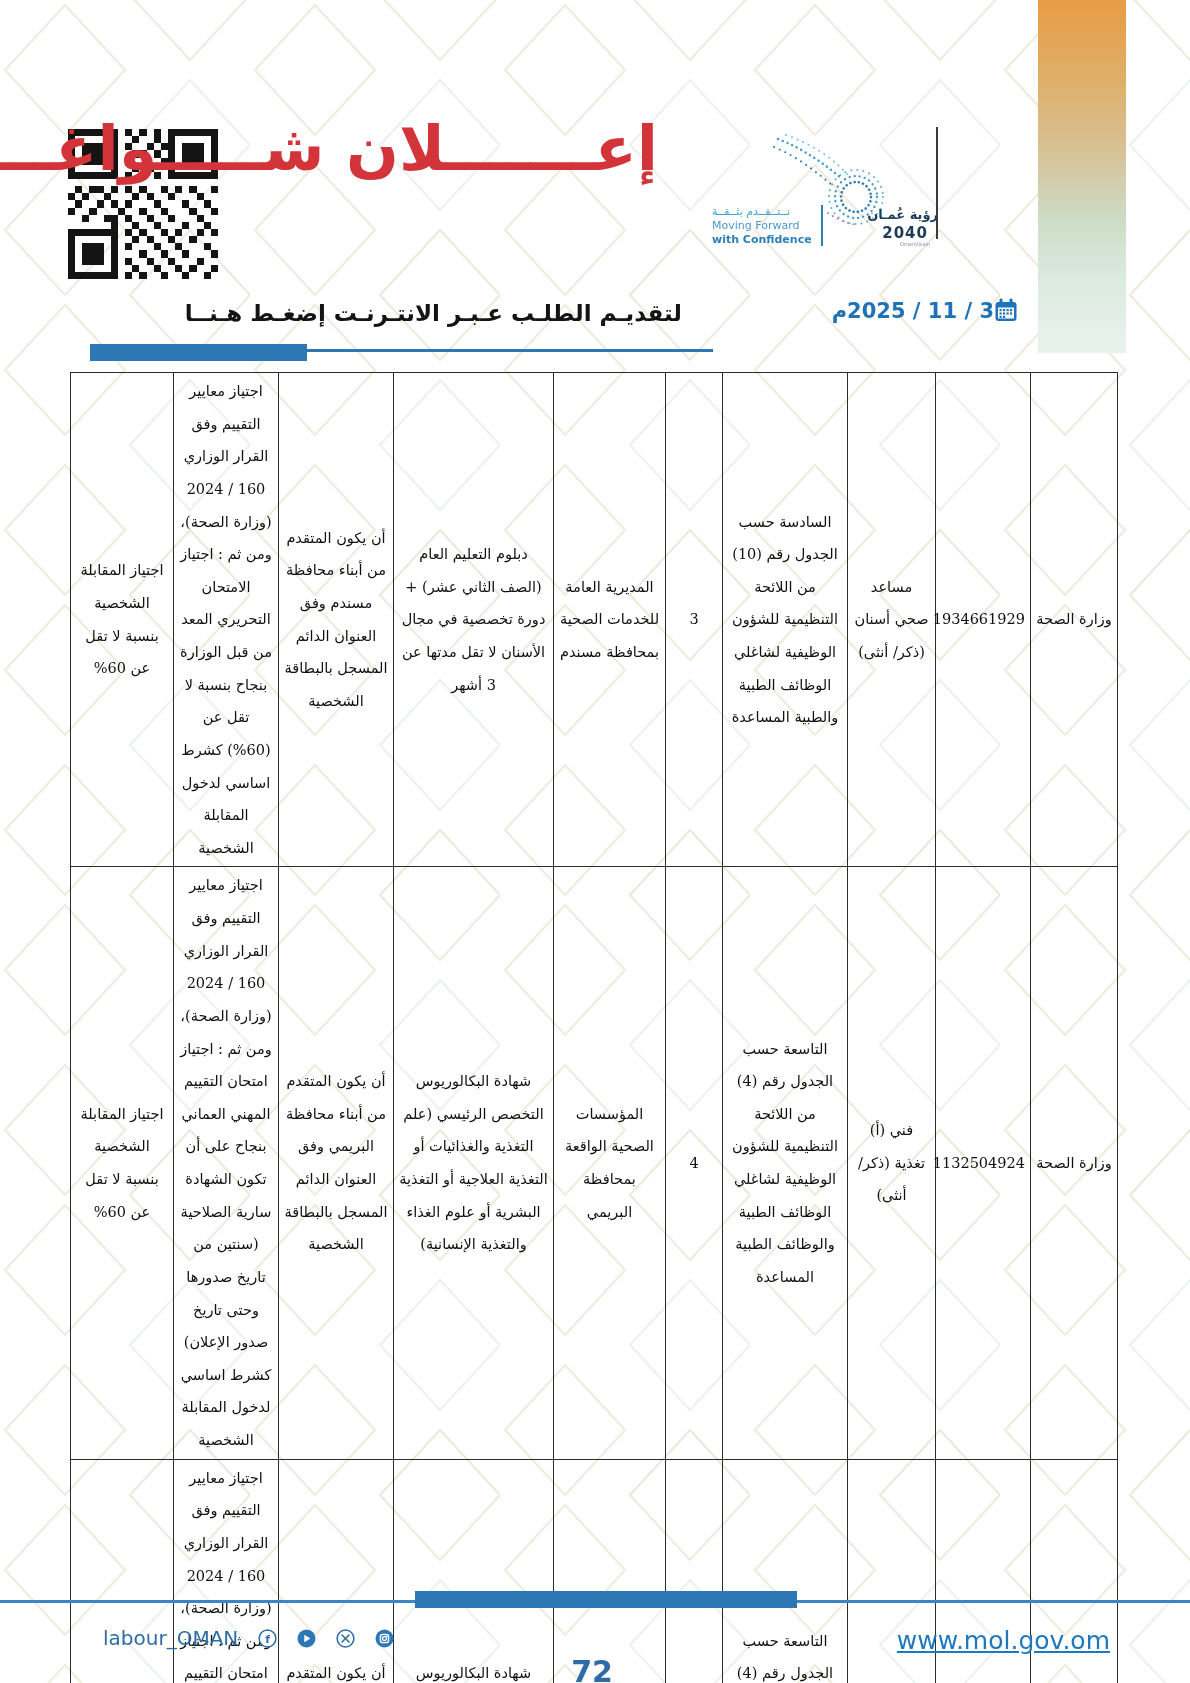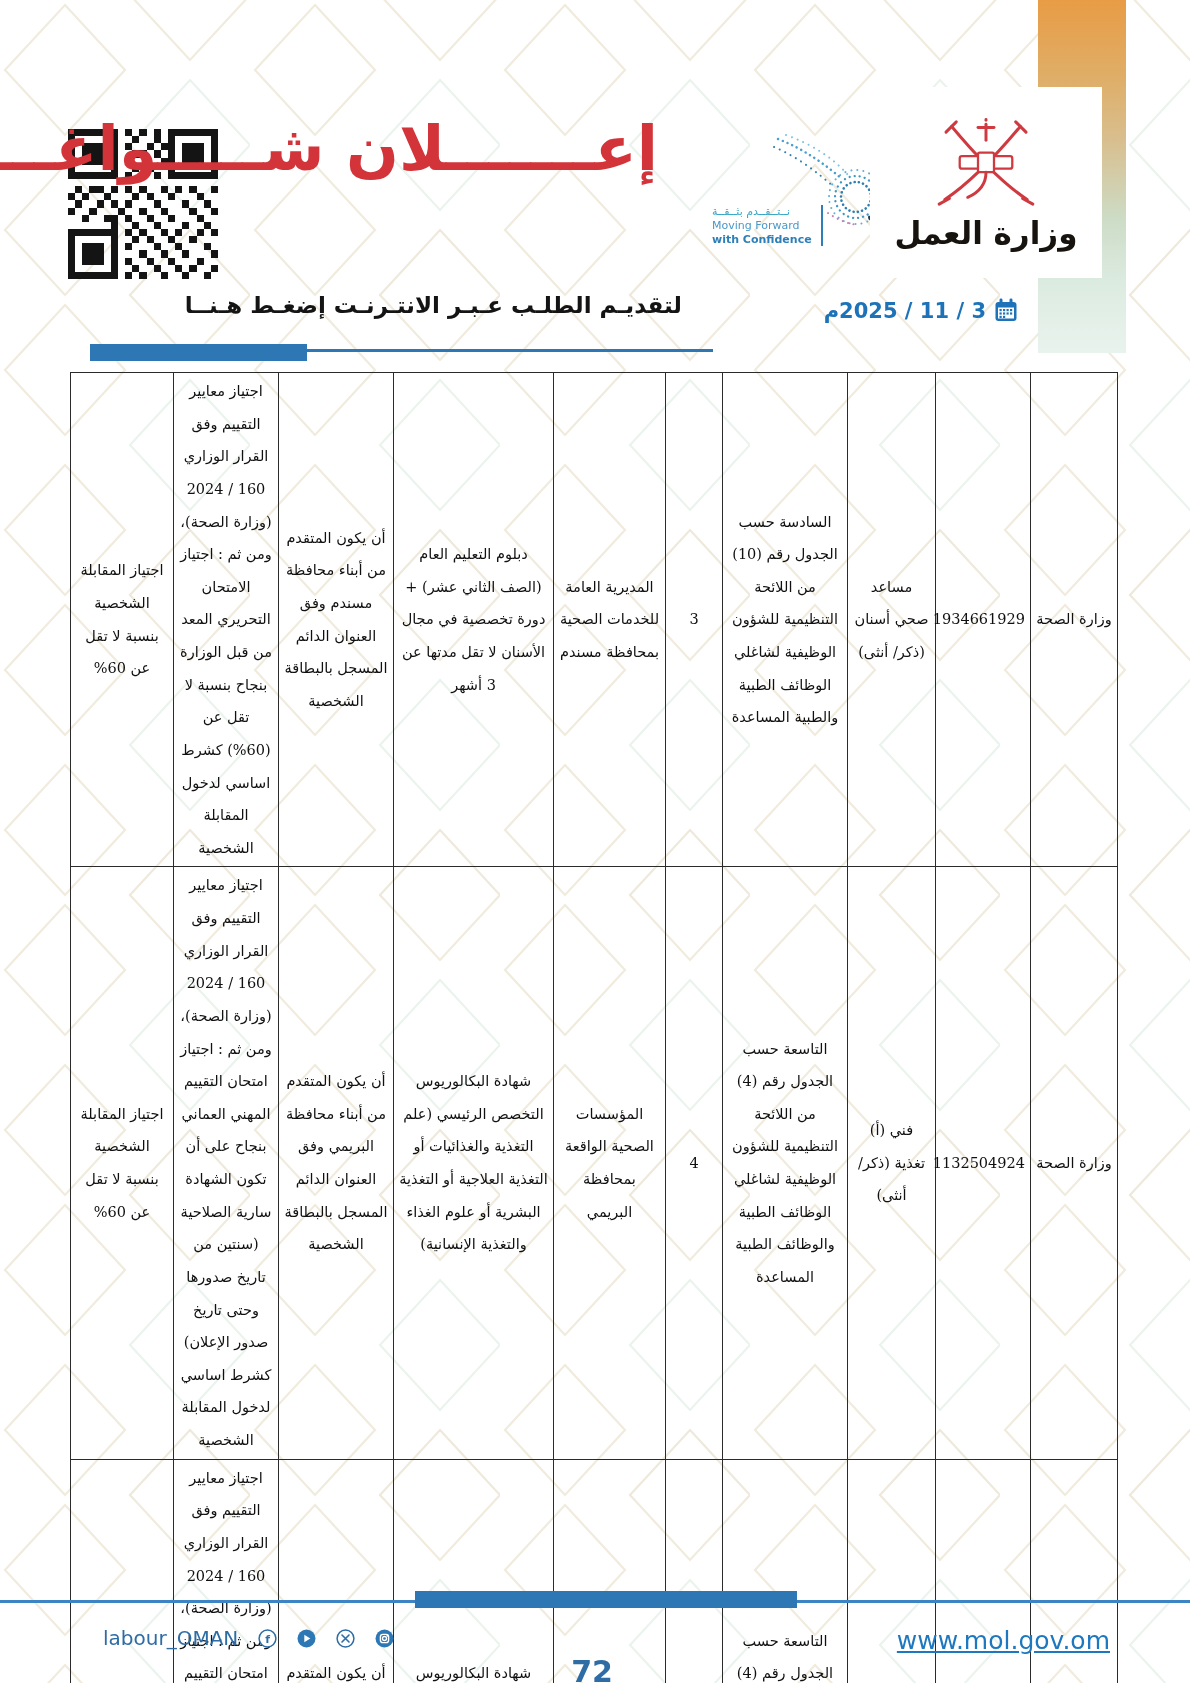--- a/index.html
+++ b/index.html
@@ -7,25 +7,25 @@
         font-family:"DejaVu Sans",sans-serif;}
   .bg-pattern{position:absolute;inset:0;z-index:0;}
   .grad-strip{position:absolute;left:1038px;top:0;width:88px;height:353px;z-index:1;
     background:linear-gradient(180deg,#e89c45 0%,#dfae68 22%,#d8bf90 40%,#cddcc6 62%,#dcebe0 80%,#e9f3ee 100%);}
   
   .qr{position:absolute;left:68px;top:128px;width:150px;height:152px;z-index:2;}
   .red-title{position:absolute;top:112px;right:532px;z-index:2;direction:rtl;white-space:nowrap;
     font-size:62px;font-weight:800;color:#d3343a;}
   .num-line{position:absolute;top:218px;right:510px;z-index:2;direction:rtl;white-space:nowrap;
     font-size:38px;font-weight:800;color:#1e73b8;}
-  .apply-line{position:absolute;top:292px;right:508px;z-index:2;direction:rtl;white-space:nowrap;
+  .apply-line{position:absolute;top:300px;right:508px;z-index:2;direction:rtl;white-space:nowrap;
     font-size:23px;font-weight:700;color:#141414;}
   .blue-bar{position:absolute;left:90px;top:344px;width:217px;height:17px;background:#2d77b5;z-index:2;}
   .blue-line{position:absolute;left:307px;top:349px;width:406px;height:3px;background:#2d77b5;z-index:2;}
-  .date-row{position:absolute;top:298px;right:172px;z-index:2;direction:rtl;display:flex;align-items:center;gap:8px;
+  .date-row{position:absolute;top:298px;right:172px;z-index:2;direction:rtl;display:flex;align-items:center;gap:0;
     font-size:21px;font-weight:800;color:#1e73b8;white-space:nowrap;}
   
   .vision-block{position:absolute;left:712px;top:133px;width:226px;height:112px;z-index:2;}
   .sphere{position:absolute;right:40px;top:0;}
   .vision-name{position:absolute;right:0;top:74px;font-size:13px;font-weight:700;color:#1c3c58;direction:rtl;white-space:nowrap;}
   .vision-year{position:absolute;right:10px;top:91px;font-size:15px;font-weight:800;color:#1c3c58;letter-spacing:1px;}
   .vision-sub{position:absolute;right:8px;top:108px;font-size:5px;color:#7a8b96;}
   .tagline{position:absolute;left:0;top:72px;text-align:left;border-right:2px solid #2e7fb8;padding-right:9px;line-height:1.25;}
   .tagline .ar{font-size:11px;font-weight:400;color:#39a7c8;direction:rtl;}
   .tagline .en1{font-size:11px;color:#4a98c8;}
@@ -131,43 +131,20 @@
     <div class="vision-sub">OmanVision</div>
     <div class="tagline">
       <div class="ar">نــتــقــدم بثــقــة</div>
       <div class="en1">Moving Forward</div>
       <div class="en2">with Confidence</div>
     </div>
   </div>
 
   <div class="v-divider"></div>
 
-  <div class="logo-box">
-    <svg width="120" height="96" viewBox="0 0 100 84">
-      <g fill="none" stroke="#cf3a40" stroke-width="2.6" stroke-linecap="round">
-        <path d="M14 74 C38 58 60 34 80 10"></path>
-        <path d="M86 74 C62 58 40 34 20 10"></path>
-        <path d="M9 78 l9 -5"></path>
-          <path d="M91 78 l-9 -5"></path>
-        <path d="M76 6 l9 9"></path>
-          <path d="M24 6 l-9 9"></path>
-      </g>
-      <g stroke="#cf3a40" stroke-width="2" fill="#ffffff">
-        <rect x="27" y="36" width="46" height="11" rx="2"></rect>
-        <rect x="43" y="33" width="14" height="17" rx="1.5"></rect>
-      </g>
-      <g stroke="#cf3a40" stroke-width="2.6" fill="none" stroke-linecap="round">
-        <path d="M50 8 v14"></path>
-          <path d="M43 11 h14"></path>
-          <path d="M50 4 v0.5"></path>
-        <path d="M50 50 C50 62 43 68 34 72"></path>
-      </g>
-    </svg>
-    <div class="ministry-calligraphy">وزارة العمل</div>
-  </div>
 
   <div class="table-wrap">
     <table class="vac">
       <colgroup>
         <col style="width:87px">
           <col style="width:95px">
           <col style="width:88px">
           <col style="width:125px">
         <col style="width:57px">
           <col style="width:112px">

